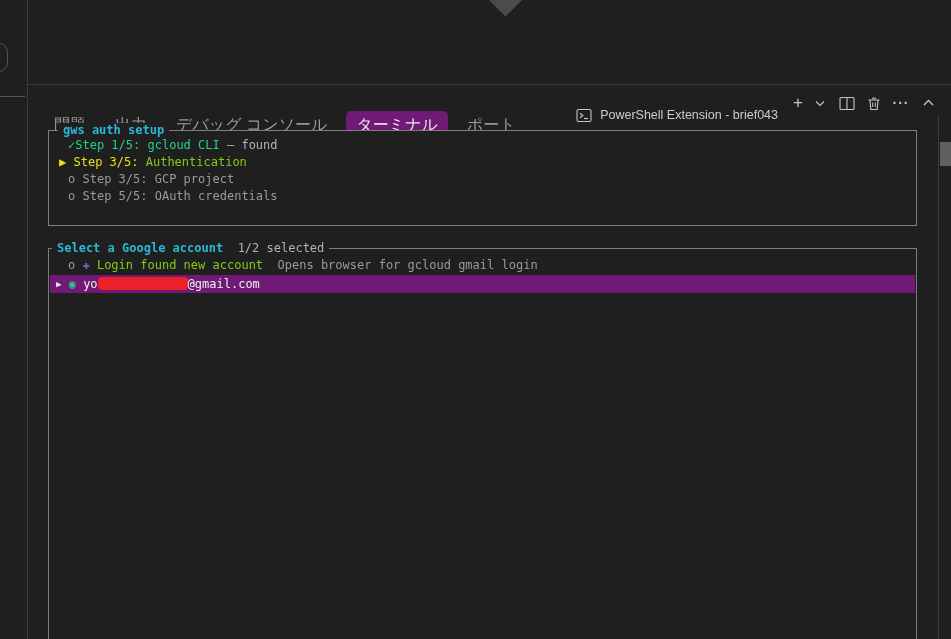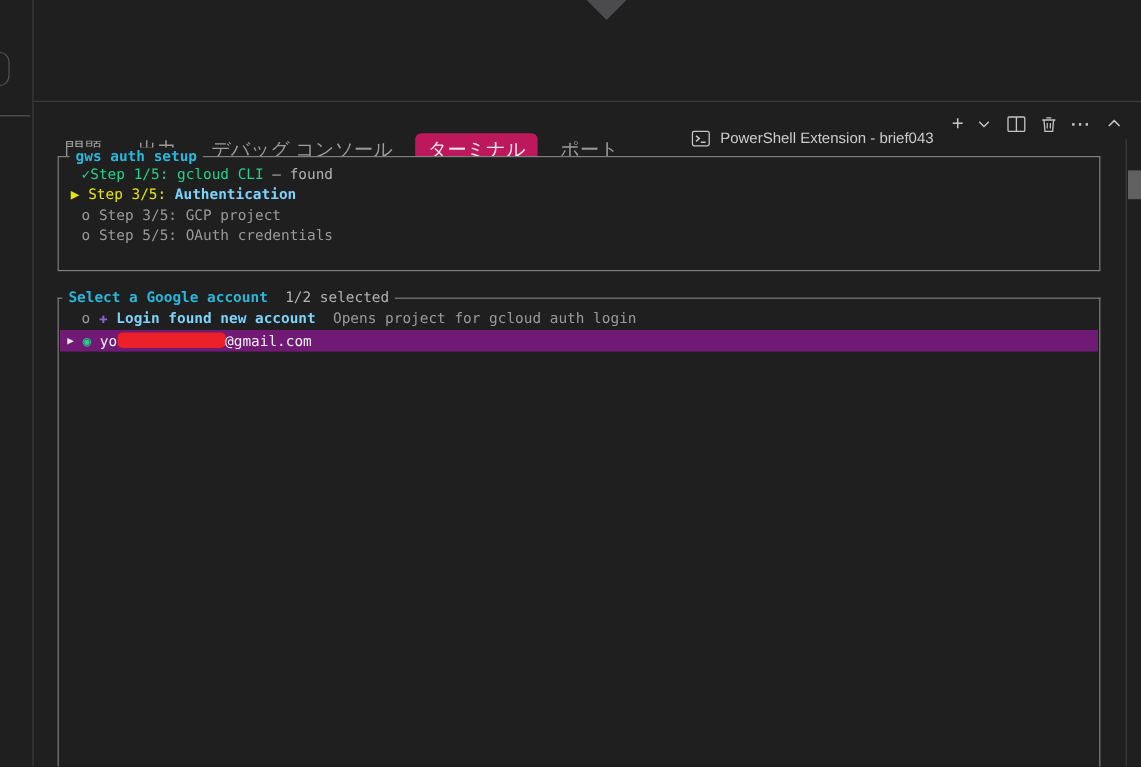--- a/index.html
+++ b/index.html
@@ -17,21 +17,21 @@
     border:1px solid #525252; border-radius:9px; background:transparent; }
   .left-tick { position:absolute; left:0; top:96px; width:25px; height:1px; background:#565656; }
 
   
   .panel-border { position:absolute; left:28px; top:84px; right:0; height:1px; background:#3c3c3c; }
   .panel-header { position:absolute; left:28px; top:85px; right:0; height:36px;
     display:flex; align-items:center; }
   .tabs { display:flex; align-items:center; gap:9px; padding-left:16px; }
   .tab { padding:4px 10px; font-size:16px; color:#9b9b9b; border-radius:5px; cursor:pointer;
     white-space:nowrap;margin-top:44px; }
-  .tab.active { background:#be185d; color:#e7e7e7; }
+  .tab.active { background:#701a75; color:#e7e7e7; }
   .header-right { margin-left:auto; display:flex; align-items:center; padding-right:13px; }
   .hicon { display:inline-flex; align-items:center; justify-content:center;
     width:20px; height:20px; color:#c5c5c5; }
   .session { display:flex; align-items:center; gap:6px; margin-right:10px;margin-top:24px; }
   .session-label { font-size:12.5px; color:#cccccc; white-space:nowrap; }
   .plus-glyph { font-size:17px; font-weight:400; line-height:16px; color:#c5c5c5; }
   .ellipsis-glyph { font-size:14px; font-weight:bold; letter-spacing:1px; color:#c5c5c5; }
   .gap-sm { width:2px; } .gap-md { width:7px; }
 
   
@@ -41,21 +41,21 @@
   .tbox2 { top:248px; height:391px; border-bottom:none; }
   .tbox-title { position:absolute; top:-8px; left:9px; background:#1f1f1f; padding:0 5px;
     font-weight:bold; line-height:14px; white-space:pre; }
   .tbox-title2 { left:3px; }
   .cyan { color:#29b8db; }
   .title-status { font-weight:normal; color:#b3b3b3; }
   .tline { white-space:pre; line-height:17px; padding-left:19px; color:#9a9a9a; }
   .tbox1 .first { margin-top:6px; }
   .green { color:#23d18b; }
   .yellow { color:#e5e510; }
-  .em { color:#7dd3fc; font-weight:bold; }
+  .em { color:#84cc16; font-weight:normal; }
   .note { color:#b3b3b3; }
   .dim { color:#9a9a9a; }
   .outdent { padding-left:10px; }
   .purple { color:#8a63d2; font-weight:bold; }
   .opt-line { margin-top:8px; }
   .sel-row { margin:1px 1px 0 1px; height:18px; line-height:18px; background:#701a75;
     white-space:pre; padding-left:6px; color:#f0f0f0; }
   .sel-arrow { color:#e8e8e8; font-size:9px; vertical-align:1px; }
   .radio { color:#23d18b; }
   .redaction { display:inline-block; width:90px; height:13px; background:#ec2028;
@@ -139,21 +139,21 @@
     <span class="tbox-title cyan">gws auth setup</span>
     <div class="tline first"><span class="green">✓</span><span class="green">Step 1/5: gcloud CLI</span><span class="note"> — found</span></div>
     <div class="tline outdent"><span class="yellow">▶ </span><span class="yellow">Step 3/5: </span><span class="em">Authentication</span></div>
     <div class="tline"><span class="dim">o </span><span class="dim">Step 3/5: GCP project</span></div>
     <div class="tline"><span class="dim">o </span><span class="dim">Step 5/5: OAuth credentials</span></div>
   </div>
 
   <div class="tbox tbox2 tmono">
     <span class="tbox-title tbox-title2"><span class="cyan">Select a Google account</span><span class="title-status">  </span><span class="title-status">1/2 selected</span></span>
 
-    <div class="tline opt-line"><span class="dim">o </span><span class="purple">✚</span><span class="em"> Login found new account</span><span class="dim">  Opens project for gcloud auth login</span></div>
+    <div class="tline opt-line"><span class="dim">o </span><span class="purple">✚</span><span class="em"> Login found new account</span><span class="dim">  Opens browser for gcloud gmail login</span></div>
 
     <div class="sel-row"><span class="sel-arrow">▶</span><span> </span><span class="radio">◉</span><span> </span><span>yo</span><span class="redaction"></span><span>@gmail.com</span></div>
   </div>
 
   <div class="scroll-line"></div>
   <div class="scroll-thumb"></div>
 
 </div>
 
 </body></html>

